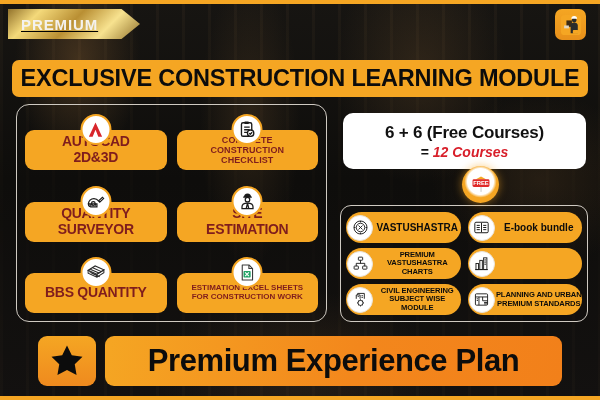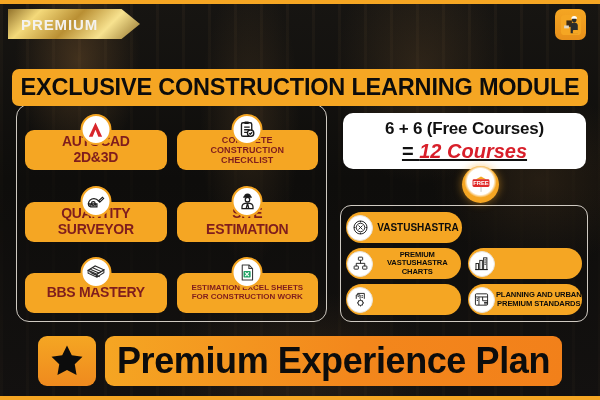--- a/index.html
+++ b/index.html
@@ -38,41 +38,42 @@
   .edge-top{ top:0; }
   .edge-bottom{ bottom:0; }
 
   
   .premium-badge{
     position:absolute; left:8px; top:9px; height:30px; width:132px; z-index:30;
     display:flex; align-items:center;
     background:linear-gradient(180deg,#2e2a25,#15130f);
     clip-path:polygon(0 0, 86% 0, 100% 50%, 86% 100%, 0 100%);
     padding-left:13px;
+    text-decoration:underline;
   }
   .premium-badge::before{
     content:""; position:absolute; inset:0;
     background:linear-gradient(135deg,#8a6a25,#f4d97a 22%,#b98f33 48%,#f7e28f 72%,#8a6a25);
     clip-path:polygon(0 0, 86% 0, 100% 50%, 86% 100%, 0 100%);
     z-index:-1; transform:scale(1.035);
   }
   .premium-badge span{
     color:#f4f2ef; font-size:15px; font-weight:bold; letter-spacing:.9px;
   }
 
   
   .app-icon{
     position:absolute; right:14px; top:9px; width:31px; height:31px; z-index:30;
     border-radius:7px; background:linear-gradient(180deg,#f5a623,#e8901a);
     display:flex; align-items:center; justify-content:center;
   }
 
   
   .headline{
-    position:absolute; left:12px; top:69px; width:576px; height:37px; z-index:25;
+    position:absolute; left:12px; top:60px; width:576px; height:37px; z-index:25;
     background:#f5a623; border-radius:7px;
     display:flex; align-items:center; justify-content:center;
     color:#0c0c0c; font-size:23.5px; font-weight:bold; letter-spacing:-.2px;
     white-space:nowrap;
   }
 
   
   .panel{
     position:absolute; left:16px; top:104px; width:311px; height:218px; z-index:20;
     border:1.4px solid #cfcac2; border-radius:13px;
@@ -105,21 +106,21 @@
   }
   .course-plate{ position:relative; z-index:1; }
 
   
   .count-box{
     position:absolute; left:343px; top:113px; width:243px; height:56px; z-index:25;
     background:#fff; border-radius:10px;
     display:flex; flex-direction:column; align-items:center; justify-content:center; gap:1px;
   }
   .count-line1{ color:#111; font-size:17px; font-weight:bold; letter-spacing:-.2px; }
-  .count-line2{ color:#111; font-size:20px; font-weight:bold;text-decoration:underline; }
+  .count-line2{ color:#111; font-size:14px; font-weight:bold; }
   .count-line2 em{ color:#d81f2a; font-style:italic; font-weight:bold; }
 
   .free-badge{
     position:absolute; left:462px; top:166px; width:37px; height:37px; z-index:28;
     border-radius:50%; background:radial-gradient(circle at 50% 42%,#fff 0 46%,#f5a623 57% 100%);
     display:flex; align-items:center; justify-content:center;
     box-shadow:0 0 9px rgba(245,166,35,.55);
   }
 
   .free-panel{
@@ -155,21 +156,21 @@
   }
   .star-box{
     width:58px; height:50px; border-radius:9px;
     background:linear-gradient(180deg,#f5a623,#ef8a1e);
     display:flex; align-items:center; justify-content:center; flex:none;
   }
   .bottom-plate{
     flex:1; height:50px; border-radius:9px;
     background:linear-gradient(100deg,#f5a623 0%,#f3871c 55%,#f2801a 100%);
     display:flex; align-items:center; justify-content:center;
-    color:#0c0c0c; font-size:36px; font-weight:bold; letter-spacing:-.4px;
+    color:#0c0c0c; font-size:31px; font-weight:bold; letter-spacing:-.4px;
   }
   svg{ display:block; }
 </style>
 </head>
 <body>
 
 <div id="poster">
   <div class="bg-photo"></div>
   <div class="bg-bars"></div>
   <div class="edge-strip edge-top"></div>
@@ -256,21 +257,21 @@
       <div class="grid-row">
         <div class="course">
           <div class="course-notch"></div>
           <div class="course-icon">
             <svg width="21" height="21" viewBox="0 0 24 24" fill="none" stroke="#2a2a2a" stroke-width="1.2">
               <path d="M3 9.5l8-5 10 4.5-8 5z"></path>
               <path d="M5.4 8.2l10 4.4M8.2 6.6l10 4.4M4.2 11l9.6 4.3M6.6 12.6l9.6 4.3"></path>
               <path d="M3 9.5v3.2l10 4.6v-3.2M13 14.1l8-5v3.2l-8 5"></path>
             </svg>
           </div>
-          <div class="course-plate big">BBS MASTERY</div>
+          <div class="course-plate big">BBS QUANTITY</div>
         </div>
 
         <div class="course">
           <div class="course-notch"></div>
           <div class="course-icon">
             <svg width="19" height="19" viewBox="0 0 24 24">
               <path d="M6 2.5h8.5L19 7v14.5H6z" fill="#fff" stroke="#3a3a3a" stroke-width="1.4" stroke-linejoin="round"></path>
               <path d="M14.4 2.6V7H19" fill="none" stroke="#3a3a3a" stroke-width="1.4"></path>
               <rect x="7.6" y="10" width="9" height="8.4" rx="1" fill="#21a366"></rect>
               <path d="M9.6 11.8l4.8 4.8M14.4 11.8l-4.8 4.8" stroke="#fff" stroke-width="1.5"></path>
@@ -304,20 +305,30 @@
         <div class="pill-icon">
           <svg width="17" height="17" viewBox="0 0 24 24" fill="none" stroke="#1b1b1b" stroke-width="1.3">
             <circle cx="12" cy="12" r="9.2"></circle>
               <circle cx="12" cy="12" r="6"></circle>
             <path d="M9.2 14.8l5.6-5.6M9.2 9.2l5.6 5.6"></path>
             <path d="M12 2.8v2M12 19.2v2M2.8 12h2M19.2 12h2"></path>
           </svg>
         </div>
         <span class="pill-label lg">VASTUSHASTRA</span>
       </div>
+      <div class="pill">
+        <div class="pill-icon">
+          <svg width="17" height="17" viewBox="0 0 24 24" fill="none" stroke="#1b1b1b" stroke-width="1.4">
+            <rect x="2.6" y="4.6" width="18.8" height="14.8" rx="1.6"></rect>
+            <path d="M12 5.6v13"></path>
+            <path d="M5.2 9h4.4M5.2 12h4.4M5.2 15h4.4M14.4 9h4.4M14.4 12h4.4M14.4 15h4.4"></path>
+          </svg>
+        </div>
+        <span class="pill-label lg">E-book bundle</span>
+      </div>
     </div>
 
     <div class="free-row">
       <div class="pill">
         <div class="pill-icon">
           <svg width="17" height="17" viewBox="0 0 24 24" fill="none" stroke="#1b1b1b" stroke-width="1.3">
             <rect x="9" y="3" width="6" height="4.4" rx=".7"></rect>
             <rect x="3" y="15.6" width="6" height="4.4" rx=".7"></rect>
             <rect x="15" y="15.6" width="6" height="4.4" rx=".7"></rect>
             <path d="M12 7.4v4.4M6 15.6v-3.8h12v3.8"></path>
@@ -341,20 +352,21 @@
     <div class="free-row">
       <div class="pill">
         <div class="pill-icon">
           <svg width="17" height="17" viewBox="0 0 24 24" fill="none" stroke="#1b1b1b" stroke-width="1.3">
             <path d="M6 11V5.6h5.4V11M8 5.6V3.4h9.4V11"></path>
             <path d="M13.4 6.6h2M13.4 9h2M8 7.8h1.6"></path>
             <circle cx="12" cy="16.8" r="3.6"></circle>
             <path d="M12 11.8v1.4M12 20.4v1.4M7.2 16.8h1.4M15.4 16.8h1.4M8.6 13.4l1 1M14.4 19.2l1 1M15.4 13.4l-1 1M9.6 19.2l-1 1"></path>
           </svg>
         </div>
+        <span class="pill-label sm">CIVIL ENGINEERING SUBJECT WISE MODULE</span>
       </div>
       <div class="pill">
         <div class="pill-icon">
           <svg width="17" height="17" viewBox="0 0 24 24" fill="none" stroke="#1b1b1b" stroke-width="1.3">
             <rect x="3.4" y="4" width="17.2" height="16" rx="1.4"></rect>
             <path d="M3.4 8.4h17.2M8.4 8.4V20M13.6 8.4v5.4h7"></path>
             <path d="M15.6 16.2h5M15.6 18.2h5M5.2 11h1.8M5.2 13.4h1.8"></path>
           </svg>
         </div>
         <span class="pill-label sm">PLANNING AND URBAN PREMIUM STANDARDS</span>

